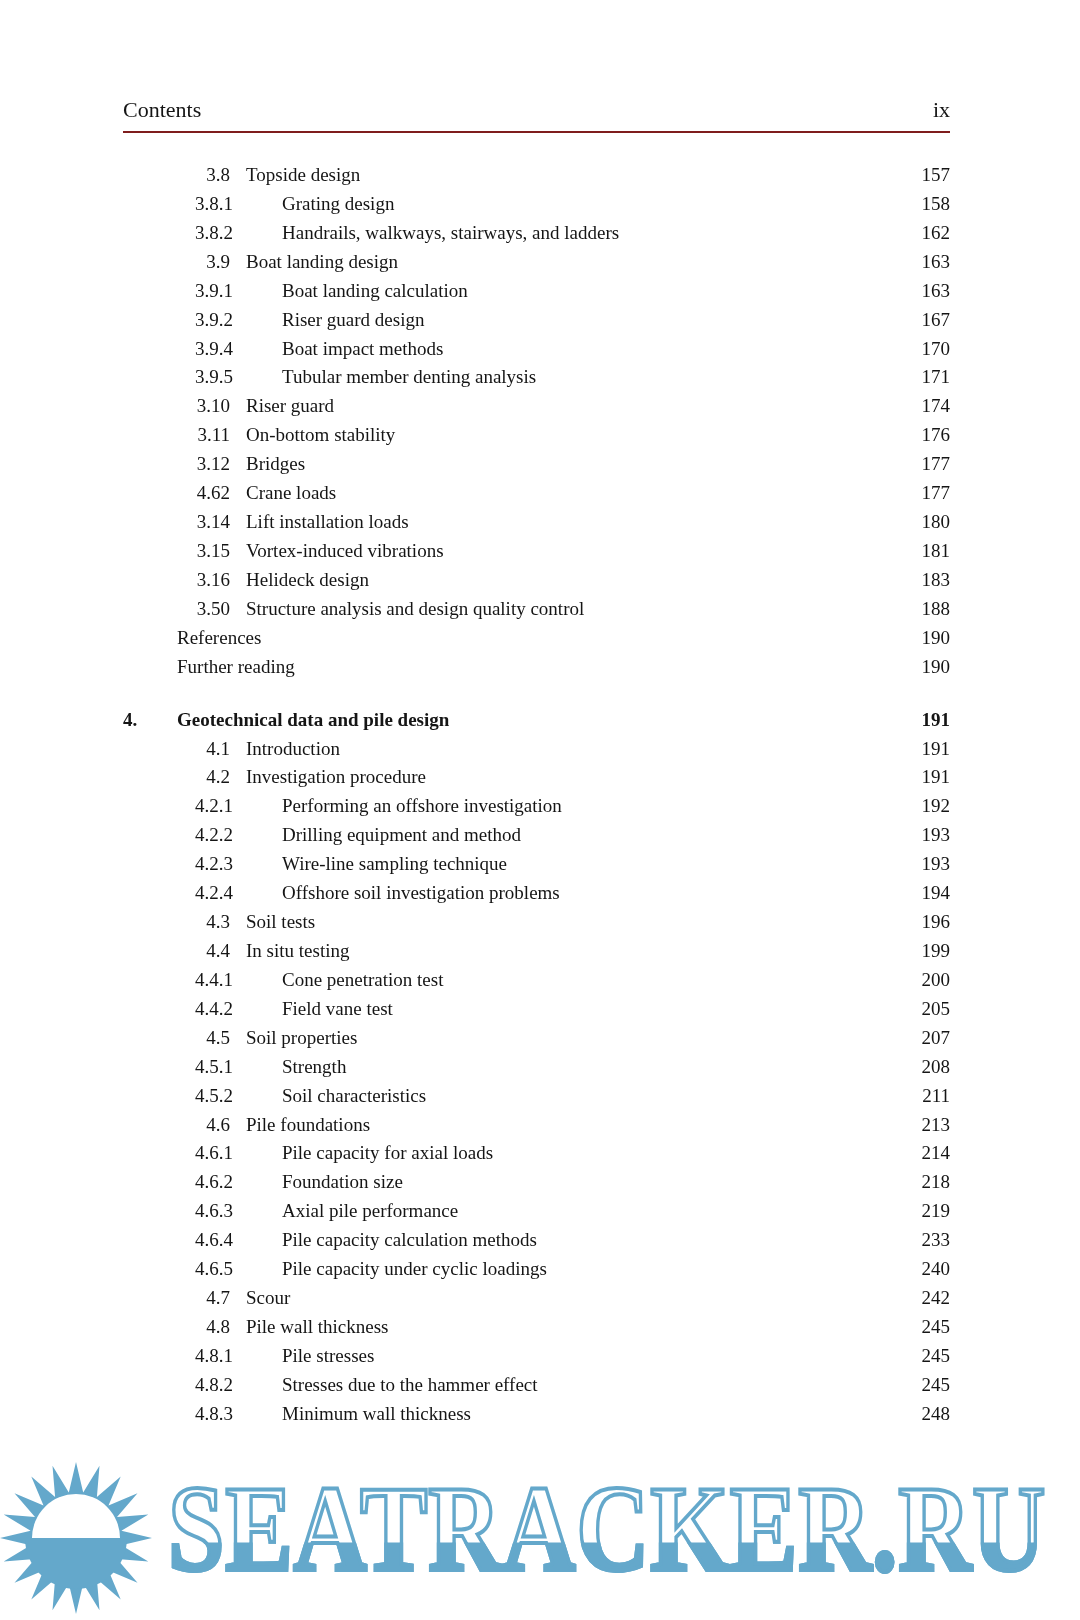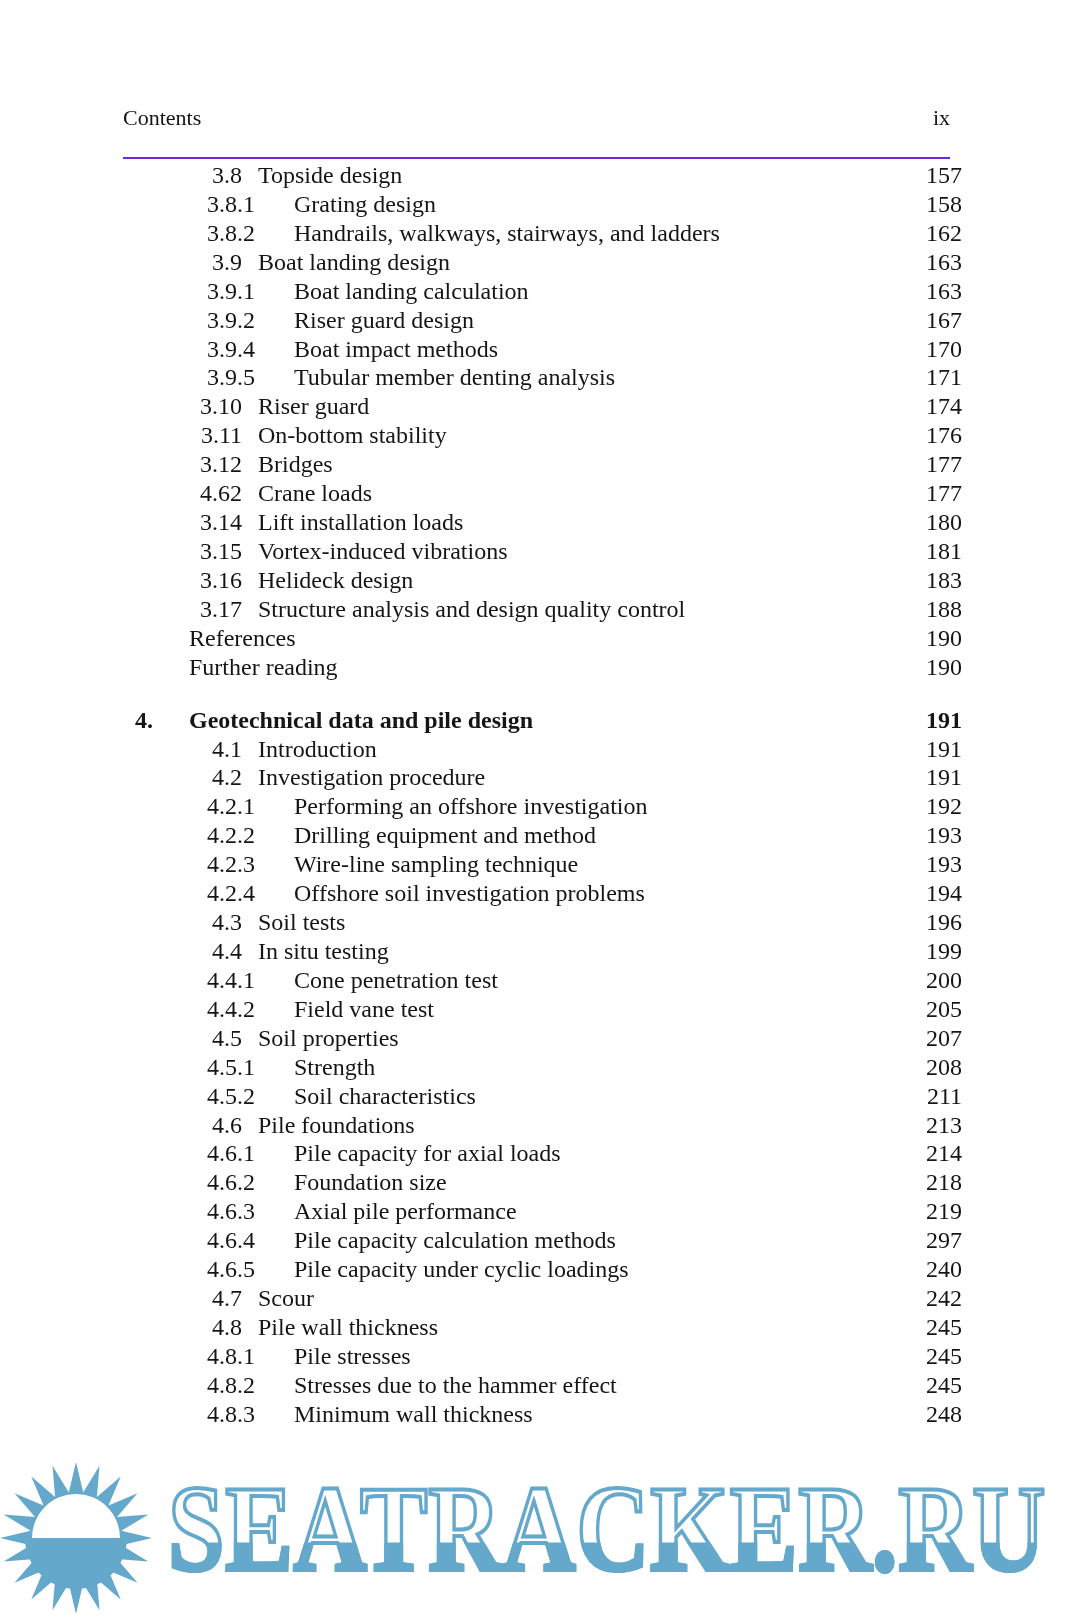--- a/index.html
+++ b/index.html
@@ -3,29 +3,29 @@
 <meta charset="utf-8">
 <style>
   html,body{margin:0;padding:0;}
   body{
     width:1080px;height:1620px;position:relative;overflow:hidden;
     background:#ffffff;color:#151515;
     font-family:"Liberation Serif","DejaVu Serif",serif;
   }
   
   .page-header{
-    position:absolute;left:123px;top:106px;width:827px;
+    position:absolute;left:123px;top:98px;width:827px;
     display:flex;justify-content:space-between;align-items:baseline;
     font-size:22px;line-height:24px;
-    border-bottom:2px solid #6d28d9;padding-bottom:27px;
+    border-bottom:2px solid #7f1d1d;padding-bottom:9px;
   }
   
   .toc{
-    position:absolute;left:135px;top:161px;width:827px;
-    font-size:24px;
+    position:absolute;left:123px;top:161px;width:827px;
+    font-size:19px;
   }
   .row{
     position:relative;height:28.93px;line-height:28.93px;white-space:nowrap;
   }
   .row .num,.row .title{display:inline-block;vertical-align:top;}
   .row .pg{position:absolute;right:0;top:0;}
   .lvl1 .num{width:54px;}
   .lvl0 .num{width:54px;}
   .lvl2 .num{width:107px;text-align:right;}
   .lvl2 .title{margin-left:16px;}
@@ -62,42 +62,42 @@
     <div class="row lvl3"><span class="num">3.9.2</span><span class="title">Riser guard design</span><span class="pg">167</span></div>
     <div class="row lvl3"><span class="num">3.9.4</span><span class="title">Boat impact methods</span><span class="pg">170</span></div>
     <div class="row lvl3"><span class="num">3.9.5</span><span class="title">Tubular member denting analysis</span><span class="pg">171</span></div>
     <div class="row lvl2"><span class="num">3.10</span><span class="title">Riser guard</span><span class="pg">174</span></div>
     <div class="row lvl2"><span class="num">3.11</span><span class="title">On-bottom stability</span><span class="pg">176</span></div>
     <div class="row lvl2"><span class="num">3.12</span><span class="title">Bridges</span><span class="pg">177</span></div>
     <div class="row lvl2"><span class="num">4.62</span><span class="title">Crane loads</span><span class="pg">177</span></div>
     <div class="row lvl2"><span class="num">3.14</span><span class="title">Lift installation loads</span><span class="pg">180</span></div>
     <div class="row lvl2"><span class="num">3.15</span><span class="title">Vortex-induced vibrations</span><span class="pg">181</span></div>
     <div class="row lvl2"><span class="num">3.16</span><span class="title">Helideck design</span><span class="pg">183</span></div>
-    <div class="row lvl2"><span class="num">3.17</span><span class="title">Structure analysis and design quality control</span><span class="pg">188</span></div>
+    <div class="row lvl2"><span class="num">3.50</span><span class="title">Structure analysis and design quality control</span><span class="pg">188</span></div>
     <div class="row lvl0"><span class="num"></span><span class="title">References</span><span class="pg">190</span></div>
     <div class="row lvl0"><span class="num"></span><span class="title">Further reading</span><span class="pg">190</span></div>
     <div class="row lvl1 bold gap"><span class="num">4.</span><span class="title">Geotechnical data and pile design</span><span class="pg">191</span></div>
     <div class="row lvl2"><span class="num">4.1</span><span class="title">Introduction</span><span class="pg">191</span></div>
     <div class="row lvl2"><span class="num">4.2</span><span class="title">Investigation procedure</span><span class="pg">191</span></div>
     <div class="row lvl3"><span class="num">4.2.1</span><span class="title">Performing an offshore investigation</span><span class="pg">192</span></div>
     <div class="row lvl3"><span class="num">4.2.2</span><span class="title">Drilling equipment and method</span><span class="pg">193</span></div>
     <div class="row lvl3"><span class="num">4.2.3</span><span class="title">Wire-line sampling technique</span><span class="pg">193</span></div>
     <div class="row lvl3"><span class="num">4.2.4</span><span class="title">Offshore soil investigation problems</span><span class="pg">194</span></div>
     <div class="row lvl2"><span class="num">4.3</span><span class="title">Soil tests</span><span class="pg">196</span></div>
     <div class="row lvl2"><span class="num">4.4</span><span class="title">In situ testing</span><span class="pg">199</span></div>
     <div class="row lvl3"><span class="num">4.4.1</span><span class="title">Cone penetration test</span><span class="pg">200</span></div>
     <div class="row lvl3"><span class="num">4.4.2</span><span class="title">Field vane test</span><span class="pg">205</span></div>
     <div class="row lvl2"><span class="num">4.5</span><span class="title">Soil properties</span><span class="pg">207</span></div>
     <div class="row lvl3"><span class="num">4.5.1</span><span class="title">Strength</span><span class="pg">208</span></div>
     <div class="row lvl3"><span class="num">4.5.2</span><span class="title">Soil characteristics</span><span class="pg">211</span></div>
     <div class="row lvl2"><span class="num">4.6</span><span class="title">Pile foundations</span><span class="pg">213</span></div>
     <div class="row lvl3"><span class="num">4.6.1</span><span class="title">Pile capacity for axial loads</span><span class="pg">214</span></div>
     <div class="row lvl3"><span class="num">4.6.2</span><span class="title">Foundation size</span><span class="pg">218</span></div>
     <div class="row lvl3"><span class="num">4.6.3</span><span class="title">Axial pile performance</span><span class="pg">219</span></div>
-    <div class="row lvl3"><span class="num">4.6.4</span><span class="title">Pile capacity calculation methods</span><span class="pg">297</span></div>
+    <div class="row lvl3"><span class="num">4.6.4</span><span class="title">Pile capacity calculation methods</span><span class="pg">233</span></div>
     <div class="row lvl3"><span class="num">4.6.5</span><span class="title">Pile capacity under cyclic loadings</span><span class="pg">240</span></div>
     <div class="row lvl2"><span class="num">4.7</span><span class="title">Scour</span><span class="pg">242</span></div>
     <div class="row lvl2"><span class="num">4.8</span><span class="title">Pile wall thickness</span><span class="pg">245</span></div>
     <div class="row lvl3"><span class="num">4.8.1</span><span class="title">Pile stresses</span><span class="pg">245</span></div>
     <div class="row lvl3"><span class="num">4.8.2</span><span class="title">Stresses due to the hammer effect</span><span class="pg">245</span></div>
     <div class="row lvl3"><span class="num">4.8.3</span><span class="title">Minimum wall thickness</span><span class="pg">248</span></div>
   </div>
 
 <div class="watermark">
   <svg class="sun" viewBox="0 0 160 160">

